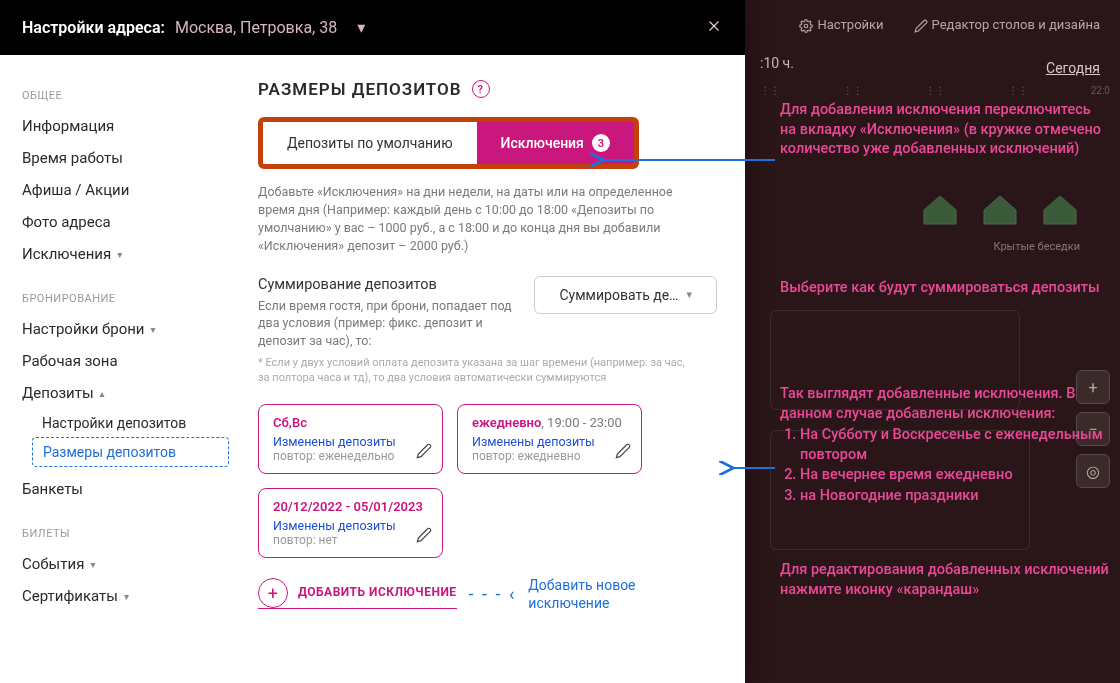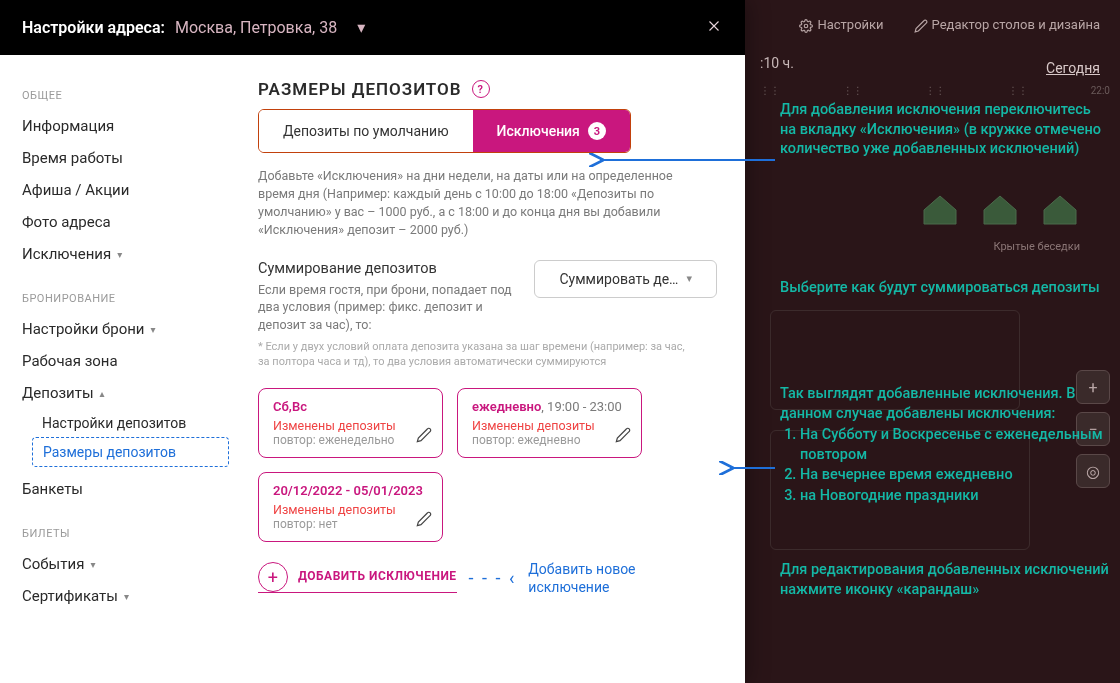--- a/index.html
+++ b/index.html
@@ -43,51 +43,51 @@
 .nav-item { font-size: 15px; color: #2a2a2a; padding: 7px 0; cursor: pointer; display:flex; align-items:center; gap:6px; }
 .nav-item .chev-s { font-size: 10px; color: #888; }
 .nav-sub { padding-left: 10px; }
 .nav-sub .nav-item { font-size: 14px; padding: 6px 10px; }
 .nav-sub .nav-item.active { border: 1.5px dashed #1e6fd9; border-radius: 4px; color: #1e6fd9; }
 
 .content { flex: 1; padding: 24px 28px; overflow-y: auto; }
 .page-title { font-size: 17px; letter-spacing: 1px; font-weight: 600; color: #2a2a2a; display:flex; align-items:center; gap:10px; }
 .help-circ { width:18px; height:18px; border:1.5px solid #c9177e; border-radius:50%; color:#c9177e; font-size:11px; display:flex; align-items:center; justify-content:center; }
 
-.tabs { display: flex; border: 1px solid #c2410c; border-radius: 6px; overflow: hidden; margin: 10px 0 14px; width: fit-content; }
+.tabs { display: flex; border: 5px solid #c2410c; border-radius: 6px; overflow: hidden; margin: 18px 0 14px; width: fit-content; }
 .tab { padding: 12px 24px; font-size: 14px; cursor: pointer; display:flex; align-items:center; gap:8px; }
 .tab.inactive { background: #fff; color: #333; }
 .tab.active { background: #c9177e; color: #fff; font-weight: 500; }
 .tab .badge { background: #fff; color: #c9177e; width:18px; height:18px; border-radius:50%; font-size:11px; font-weight:700; display:flex; align-items:center; justify-content:center; }
 
 .hint { font-size: 12.5px; color: #7a7a7a; line-height: 1.45; margin-bottom: 20px; max-width: 440px; }
 
 .sum-row { display: flex; gap: 16px; align-items: flex-start; margin-bottom: 6px; }
 .sum-left { flex: 1; }
 .sum-title { font-size: 14.5px; color: #333; margin-bottom: 4px; }
 .sum-desc { font-size: 12.5px; color: #7a7a7a; line-height: 1.4; }
 .select-fake { border: 1px solid #ccc; border-radius: 6px; padding: 10px 24px; font-size: 14px; color: #333; min-width: 160px; display:flex; align-items:center; justify-content:space-between; gap:8px; cursor:pointer; }
 .sum-foot { font-size: 11px; color: #aaa; line-height: 1.4; margin: 4px 0 18px; max-width: 430px; }
 
 .cards { display: flex; flex-wrap: wrap; gap: 14px; margin-bottom: 18px; }
 .card { border: 1px solid #c9177e; border-radius: 8px; padding: 10px 14px; width: 185px; position: relative; }
 .card-title { font-size: 13px; color: #c9177e; font-weight: 600; margin-bottom: 4px; }
 .card-title .time { color: #7a7a7a; font-weight: 400; }
-.card-line { font-size: 12.5px; color: #ef4444; }
+.card-line { font-size: 12.5px; color: #1d4ed8; }
 .card-meta { font-size: 12px; color: #9a9a9a; }
 .card-edit { position: absolute; right: 10px; bottom: 10px; cursor: pointer; color: #444; }
 
 .add-row { display: flex; align-items: center; gap: 12px; }
 .add-btn { display: flex; align-items: center; gap: 10px; color: #c9177e; font-size: 12px; font-weight: 700; letter-spacing: .5px; cursor: pointer; border-bottom: 1px solid #c9177e; padding-bottom: 2px; }
 .add-btn .circ { width: 30px; height: 30px; border: 1.5px solid #c9177e; border-radius: 50%; display:flex; align-items:center; justify-content:center; font-size:18px; font-weight:400; margin-bottom:-2px; }
 .add-arrow { color: #1e6fd9; font-size: 18px; letter-spacing: 2px; }
 .add-hint { color: #1e6fd9; font-size: 14px; line-height: 1.3; }
 
 .callout {
-  position: absolute; color: #14b8a6; font-size: 14.5px; line-height: 1.35; font-weight: 500;
+  position: absolute; color: #ec4899; font-size: 14.5px; line-height: 1.35; font-weight: 500;
   max-width: 330px;
 }
 .callout ol { padding-left: 20px; margin-top: 2px; }
 .callout ol li { margin-bottom: 1px; }
 .arrow-svg { position: absolute; overflow: visible; }
 .side-controls { position:absolute; right:10px; top:370px; display:flex; flex-direction:column; gap:8px; }
 .side-btn { width:34px; height:34px; background:#3a2a2a; border:1px solid #5a4848; border-radius:6px; color:#b8a5a5; display:flex; align-items:center; justify-content:center; font-size:16px; }
 </style>
 </head>
 <body>

